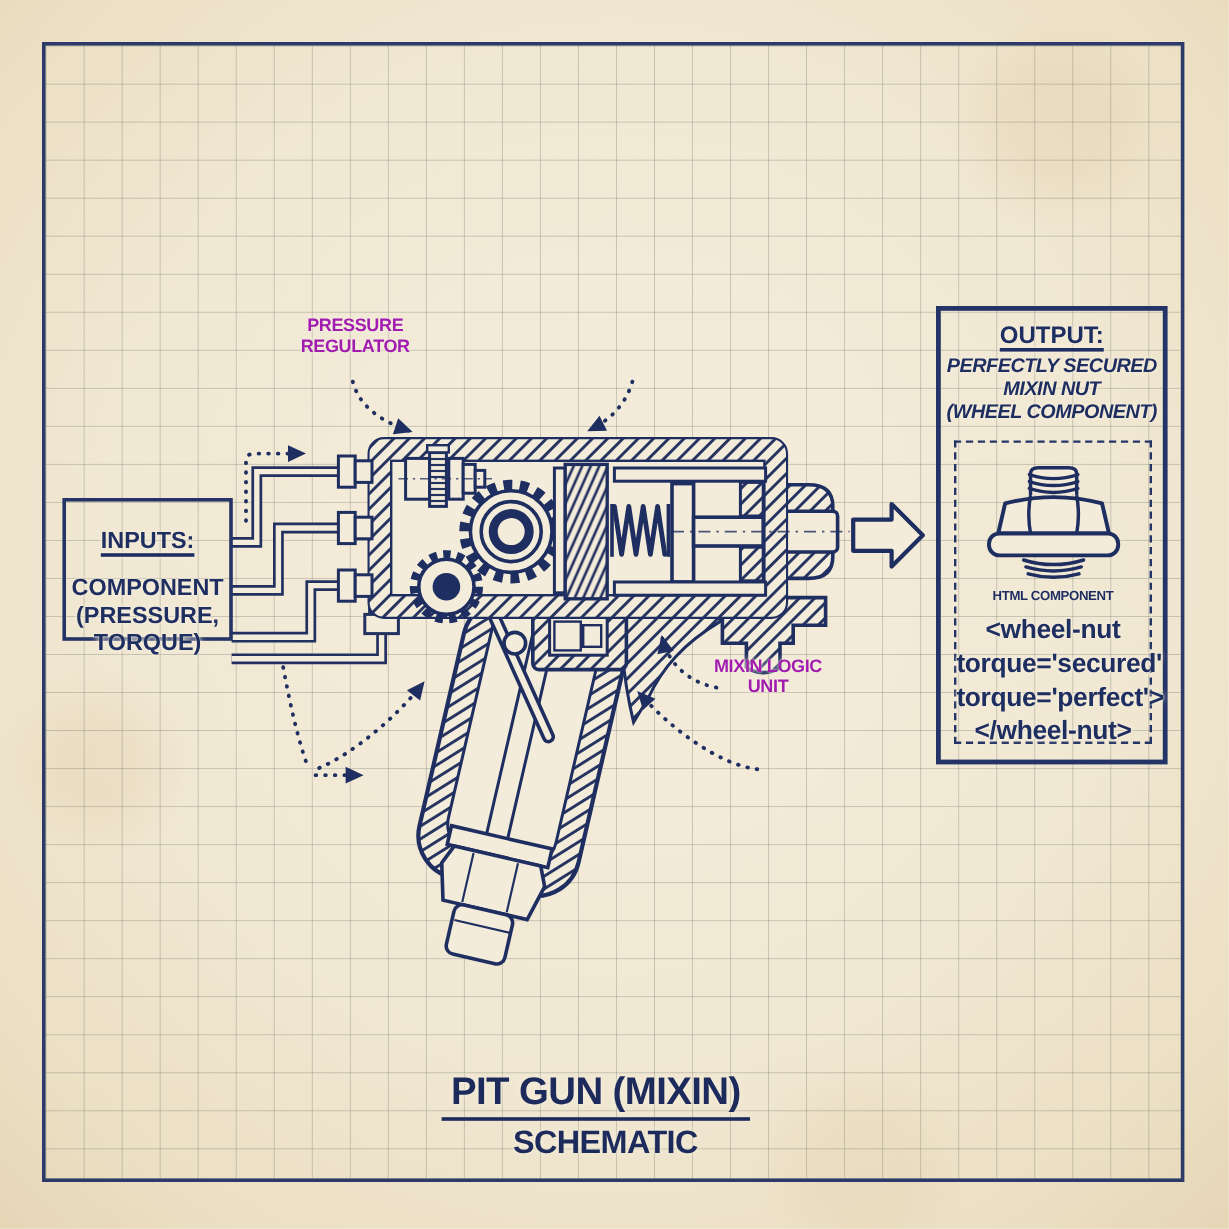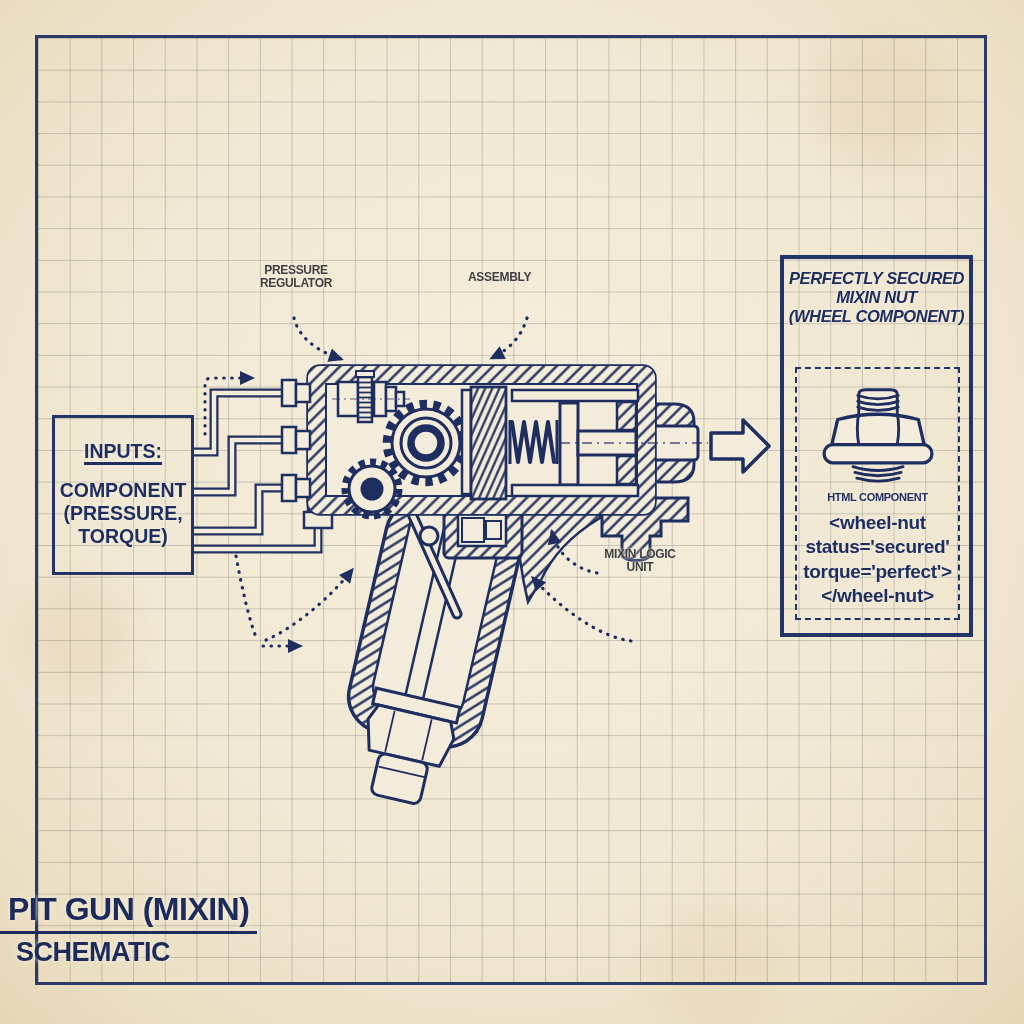--- a/index.html
+++ b/index.html
@@ -14,43 +14,43 @@
   }
   .sheet{
     position:absolute;left:35px;top:35px;width:952px;height:950px;
     border:3px solid #2b3a68;box-sizing:border-box;
     background-image:
       linear-gradient(rgba(96,104,98,.30) 1px, transparent 1px),
       linear-gradient(90deg, rgba(96,104,98,.30) 1px, transparent 1px);
     background-size:31.7px 31.7px;
   }
   .lbl{
-    position:absolute;color:#404040;font-weight:700;letter-spacing:-.3px;
-    text-align:center;line-height:1.12;font-size:12px;
+    position:absolute;color:#a21caf;font-weight:700;letter-spacing:-.3px;
+    text-align:center;line-height:1.12;font-size:15px;
     text-shadow:0 0 5px rgba(247,240,224,.95),0 0 2px rgba(247,240,224,.9);
     white-space:nowrap;
   }
   .u{text-decoration:underline;text-underline-offset:4px;text-decoration-thickness:2.5px;}
   .box{
     position:absolute;box-sizing:border-box;border:3.5px solid #253466;
     color:#1f2e60;font-weight:700;text-align:center;
     text-shadow:0 0 5px rgba(247,240,224,.95),0 0 2px rgba(247,240,224,.9);
   }
-  #inputs-box{left:52px;top:415px;width:142px;height:160px;font-size:19.5px;line-height:1.18;padding-top:22px;}
+  #inputs-box{left:52px;top:415px;width:142px;height:119px;font-size:19.5px;line-height:1.18;padding-top:22px;}
   #inputs-box .head{margin-bottom:16px;}
   #output-box{left:780px;top:255px;width:193px;height:382px;border-width:4px;font-size:16.5px;padding-top:10px;}
   #output-box .head{font-size:20px;margin-bottom:4px;}
   #output-box .sub{line-height:1.16;font-size:16.5px;letter-spacing:-.4px;font-style:italic;}
   .dashed{
     position:absolute;left:11px;top:108px;width:165px;height:253px;box-sizing:border-box;
     border:2.6px dashed #253466;padding-top:12px;
   }
   .dashed .complabel{font-size:11px;margin-top:8px;letter-spacing:-.3px;}
-  .dashed .code{font-size:19px;line-height:1.28;margin-top:8px;letter-spacing:-.3px;text-align:center;}
-  #title-block{position:absolute;left:0;top:891px;width:993px;color:#1c2b5c;
+  .dashed .code{font-size:22px;line-height:1.28;margin-top:8px;letter-spacing:-.3px;text-align:center;}
+  #title-block{position:absolute;left:0;top:891px;width:993px;text-align:center;color:#1c2b5c;
     text-shadow:0 0 6px rgba(247,240,224,.95);}
   #title-block .t1{font-size:32px;font-weight:700;letter-spacing:-.5px;
     border-bottom:3.5px solid #1c2b5c;padding:0 8px 3px;display:inline-block;}
   #title-block .t2{font-size:27px;font-weight:700;letter-spacing:-.5px;margin-top:3px;padding-left:16px;}
   svg{position:absolute;left:0;top:0;}
 </style>
 </head>
 <body>
 
 <div class="sheet"></div>
@@ -192,35 +192,35 @@
     <path d="M597,573 C571,568 556,550 552,532" marker-end="url(#ah)"></path>
     <path d="M631,641 C599,637 560,608 533,578" marker-end="url(#ah)"></path>
   </g>
 </svg>
 
 <div class="lbl" style="left:228px;top:264px;width:136px;">
   <div>PRESSURE</div>
   <div>REGULATOR</div>
 </div>
 <div class="lbl" style="left:468px;top:271px;text-align:left;">
-  <div>ASSEMBLY</div>
 </div>
 <div class="lbl" style="left:574px;top:548px;width:132px;">
   <div>MIXIN LOGIC</div>
   <div>UNIT</div>
 </div>
 
 <div class="box" id="inputs-box">
   <div class="head u">INPUTS:</div>
   <div>COMPONENT</div>
   <div>(PRESSURE,</div>
   <div>TORQUE)</div>
 </div>
 
 <div class="box" id="output-box">
+  <div class="head u">OUTPUT:</div>
   <div class="sub">PERFECTLY SECURED</div>
   <div class="sub">MIXIN NUT</div>
   <div class="sub">(WHEEL COMPONENT)</div>
   <div class="dashed">
     <svg width="120" height="100" viewBox="0 0 120 104" style="position:static;display:block;margin:2px auto 0;">
       <g fill="none" stroke="#1f2e60" stroke-width="3" stroke-linecap="round">
         <path d="M40,30 V12 Q40,7 47,7 H73 Q80,7 80,12 V30" fill="#f4ecda"></path>
         <path d="M39,13 q21,7 42,0"></path>
           <path d="M39,19 q21,7 42,0"></path>
           <path d="M39,25 q21,7 42,0"></path>
@@ -230,21 +230,21 @@
       <rect x="4" y="64" width="112" height="19" rx="9" fill="#f4ecda" stroke="#1f2e60" stroke-width="3.4"></rect>
       <g fill="none" stroke="#1f2e60" stroke-width="3" stroke-linecap="round">
         <path d="M34,87 q26,8 52,0"></path>
           <path d="M36,93 q24,7 48,0"></path>
           <path d="M38,99 q22,6 44,0"></path>
       </g>
     </svg>
     <div class="complabel">HTML COMPONENT</div>
     <div class="code">
       <div>&lt;wheel-nut</div>
-      <div>status='secured'</div>
+      <div>torque='secured'</div>
       <div>torque='perfect'&gt;</div>
       <div>&lt;/wheel-nut&gt;</div>
     </div>
   </div>
 </div>
 
 <div id="title-block">
   <div><span class="t1">PIT GUN (MIXIN)</span></div>
   <div class="t2">SCHEMATIC</div>
 </div>

